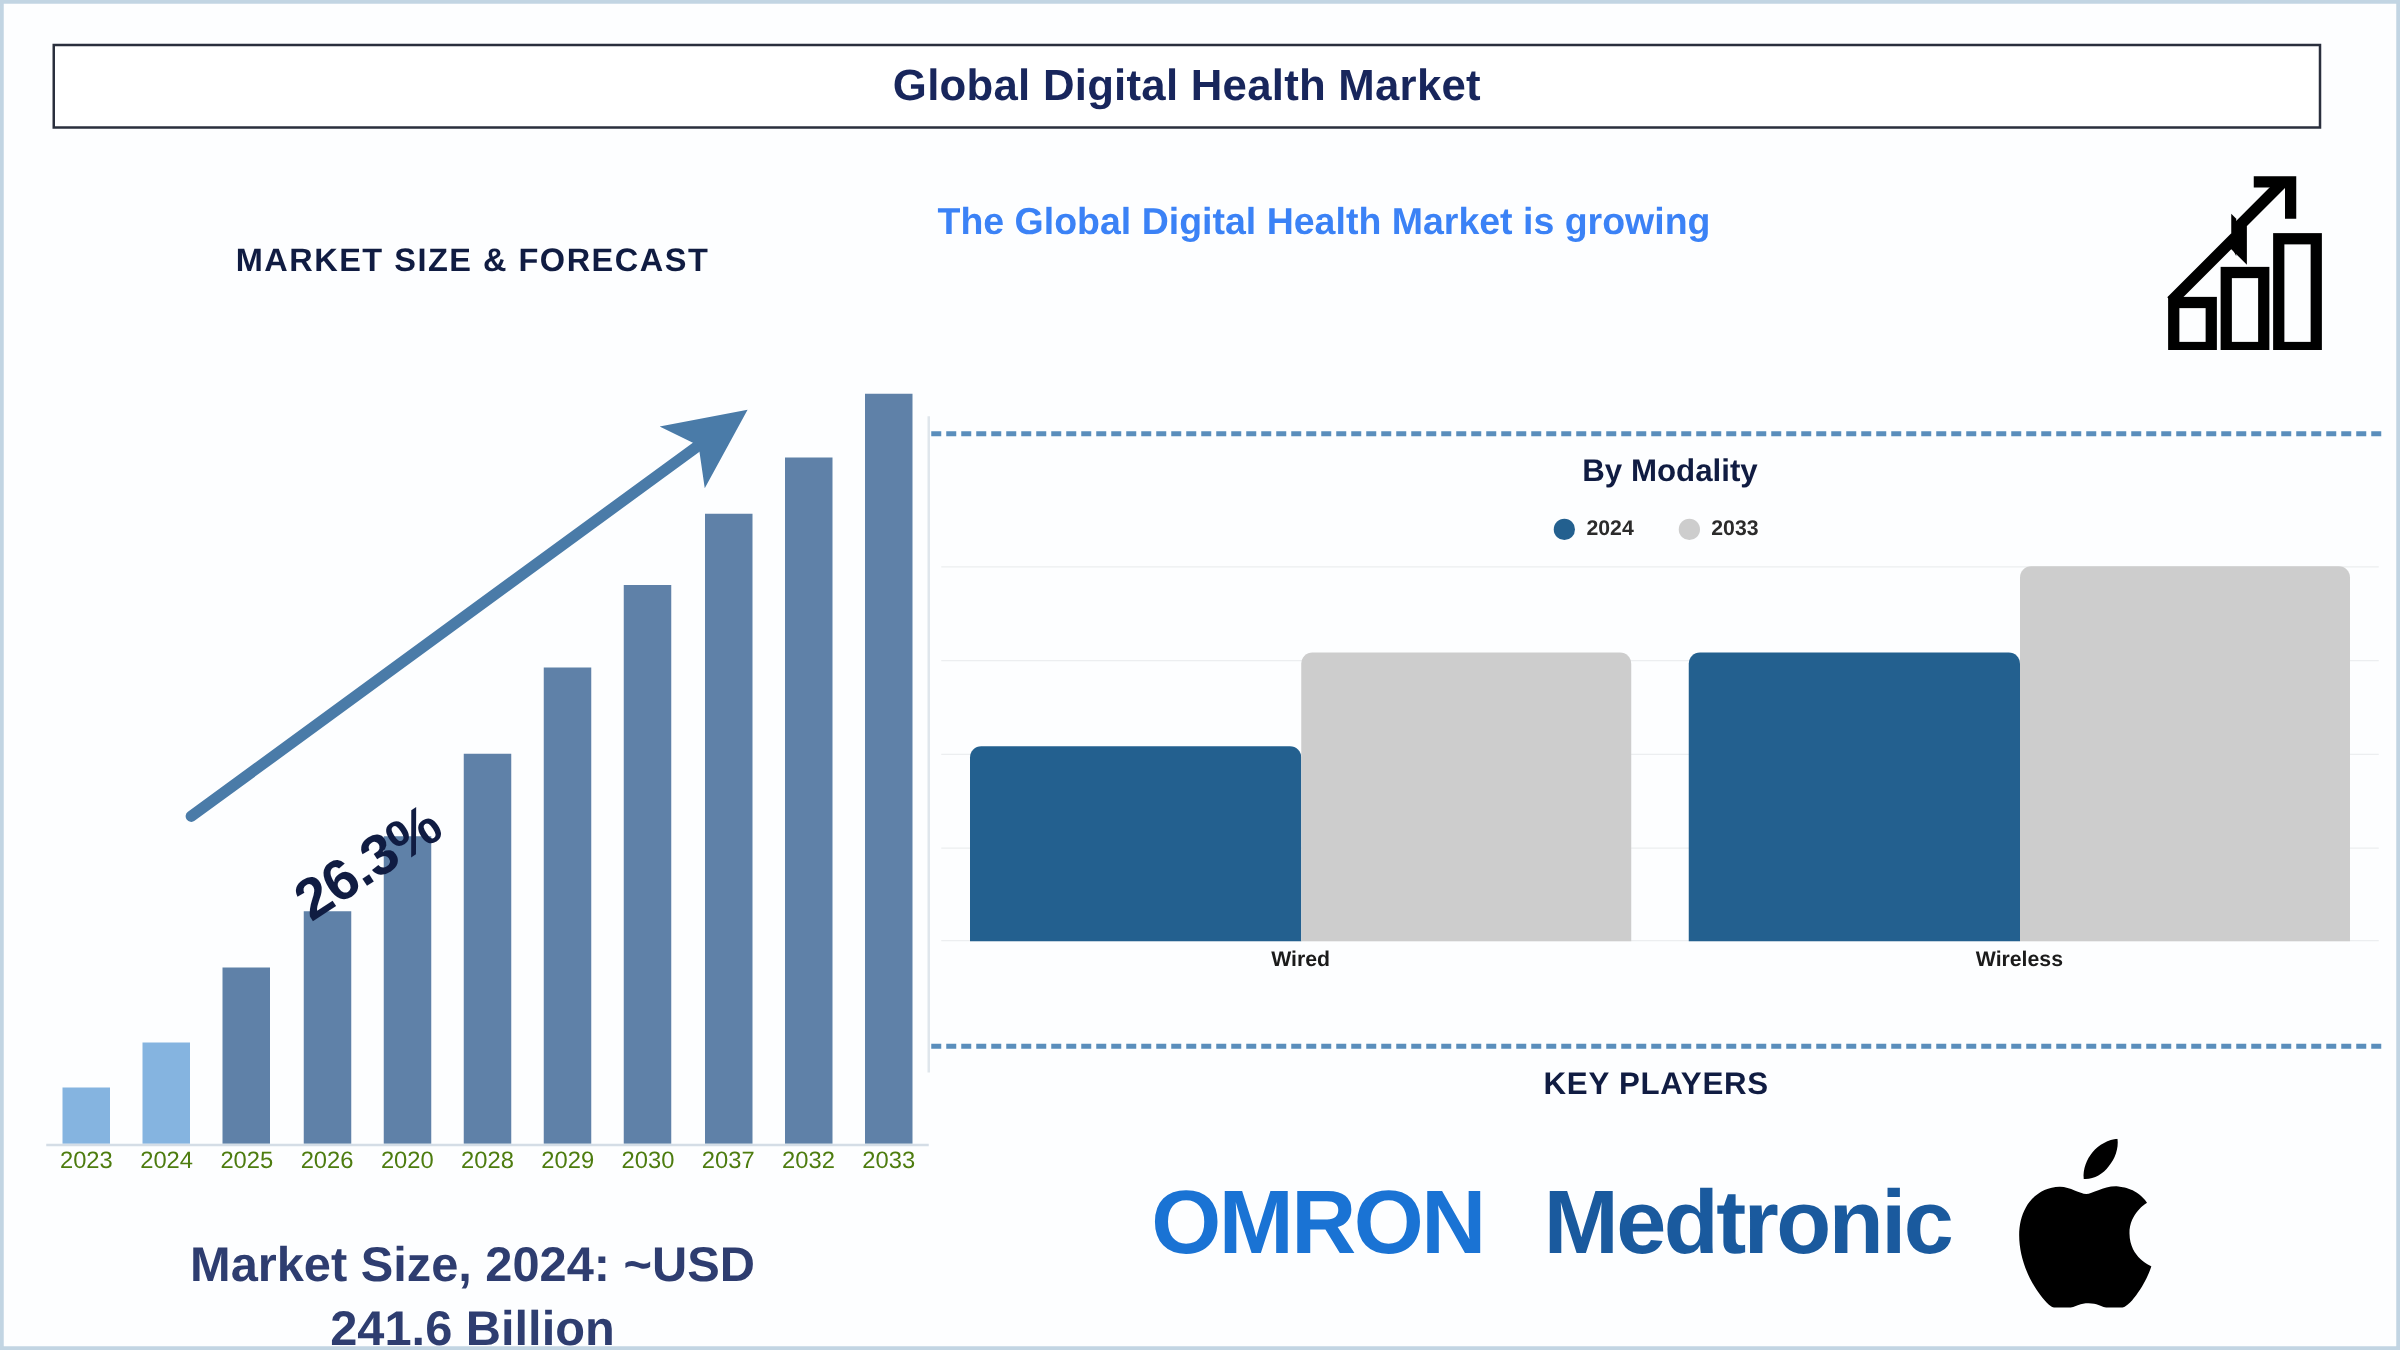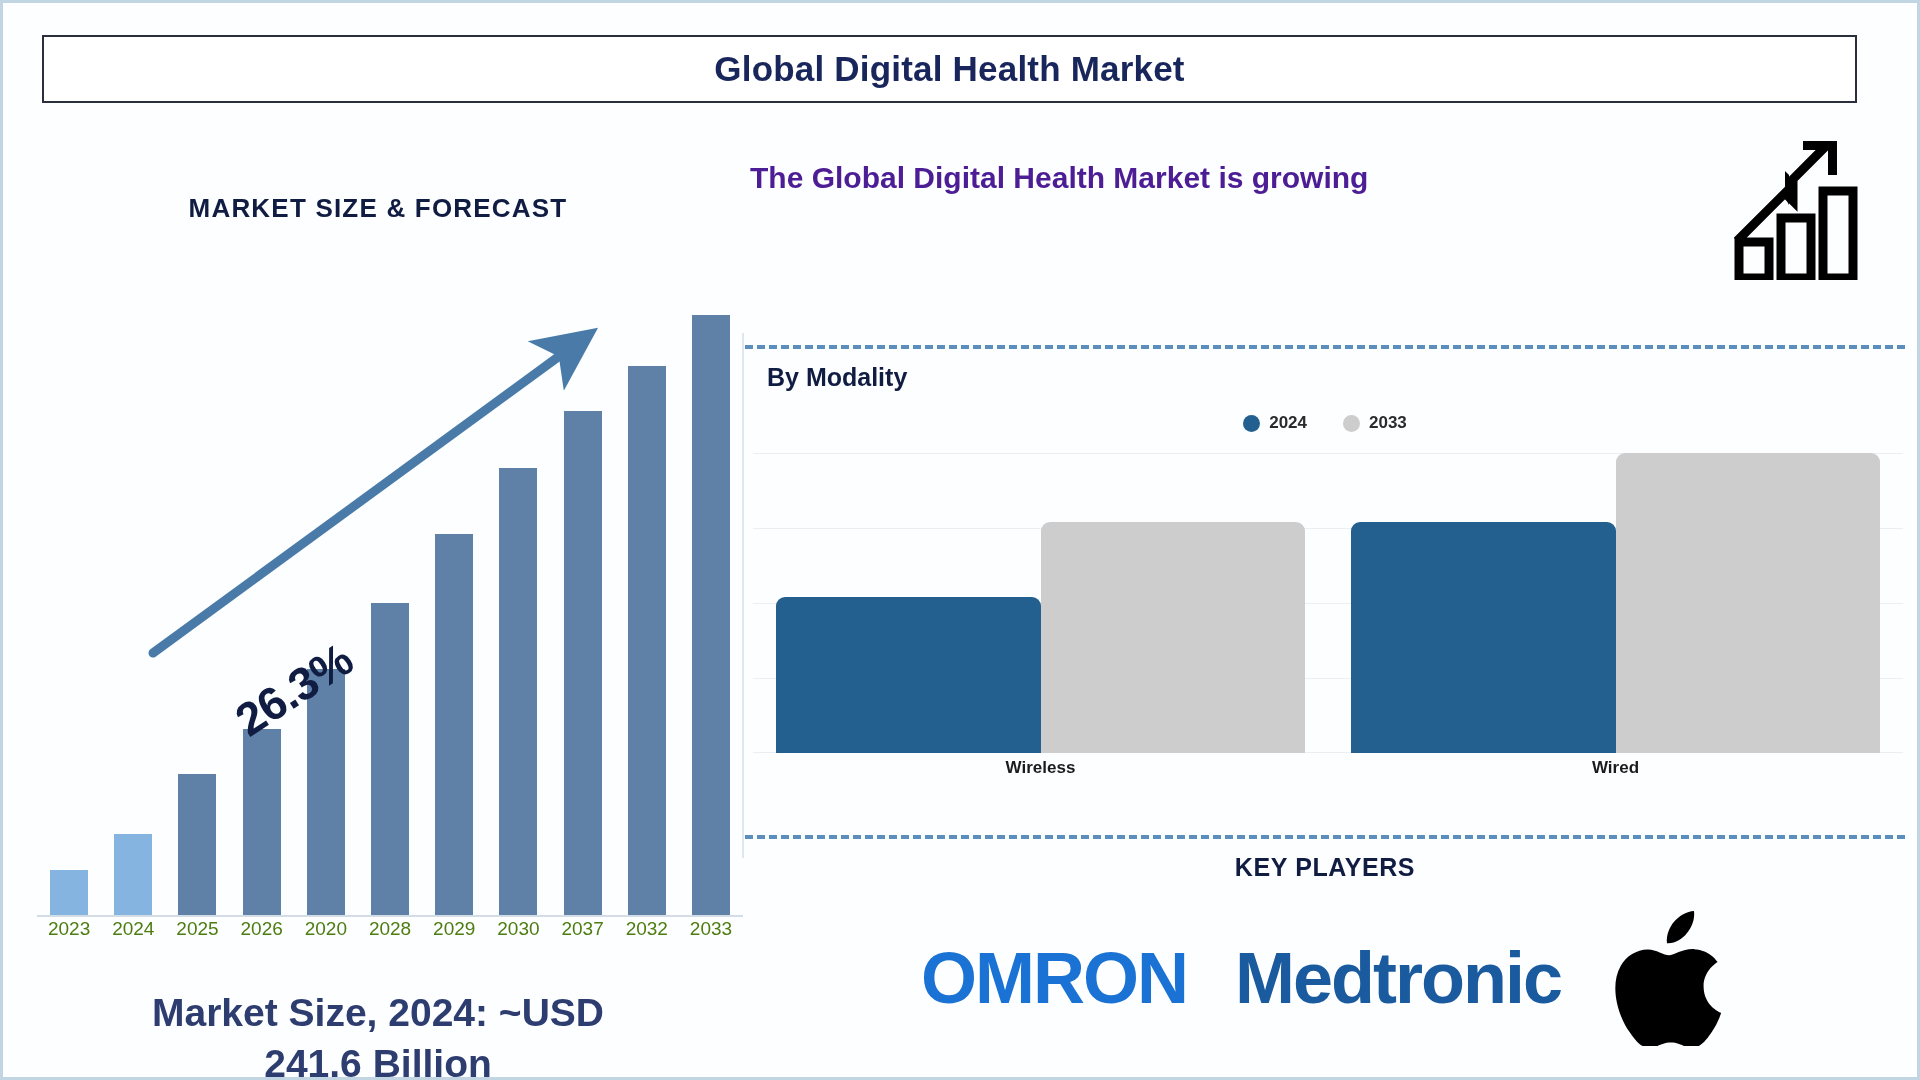--- a/index.html
+++ b/index.html
@@ -128,21 +128,21 @@
     position:absolute;
     left:742px; top:110px;
     width:1170px; height:965px;
   }
 
   #cagr-statement {
     position:absolute;
     left:5px; top:45px;
     width:950px;
     font-size:30px; font-weight:bold;
-    color:#4c1d95;
+    color:#3b82f6;
     line-height:1.36;
   }
   #growth-icon {
     position:absolute;
     right:42px; top:22px;
     width:140px; height:145px;
   }
 
   .dashed-sep {
     position:absolute;
@@ -150,21 +150,21 @@
     width:1160px;
     height:0;
     border-top:4px dashed #5a8ebc;
   }
   #sep-top    { top:232px; }
   #sep-bottom { top:722px; }
 
   #modality-title {
     position:absolute;
     left:0; top:250px; width:1160px;
-    text-align:left;
+    text-align:center;
     font-size:25px; font-weight:bold;
     color:#101c42;
     padding-left:22px;
   }
   #modality-legend {
     position:absolute;
     left:0; top:300px; width:1160px;
     display:flex; justify-content:center; align-items:center;
     gap:36px;
   }
@@ -383,22 +383,22 @@
           <div class="mod-group">
             <div class="mod-bar y2024" style="height: 52%; background: rgb(35, 96, 143);"></div>
             <div class="mod-bar y2033" style="height: 77%; background: rgb(205, 205, 205);"></div>
           </div>
           <div class="mod-group">
             <div class="mod-bar y2024" style="height: 77%; background: rgb(35, 96, 143);"></div>
             <div class="mod-bar y2033" style="height: 100%; background: rgb(205, 205, 205);"></div>
           </div>
         </div>
       <div id="mod-axis-labels">
+          <div class="mod-axis-label">Wired</div>
           <div class="mod-axis-label">Wireless</div>
-          <div class="mod-axis-label">Wired</div>
         </div>
     </div>
 
     <div class="dashed-sep" id="sep-bottom"></div>
 
     <div id="key-players-title">KEY PLAYERS</div>
 
     <div id="key-players-row">
       <div class="logo-omron">OMRON</div>
       <div class="logo-medtronic">Medtronic</div>

